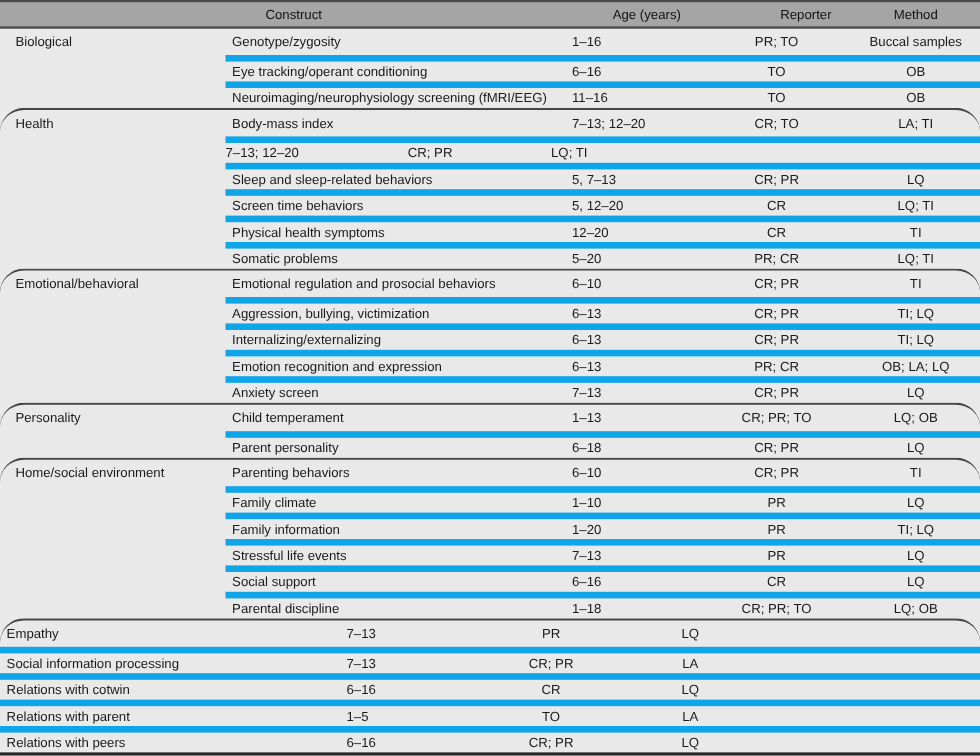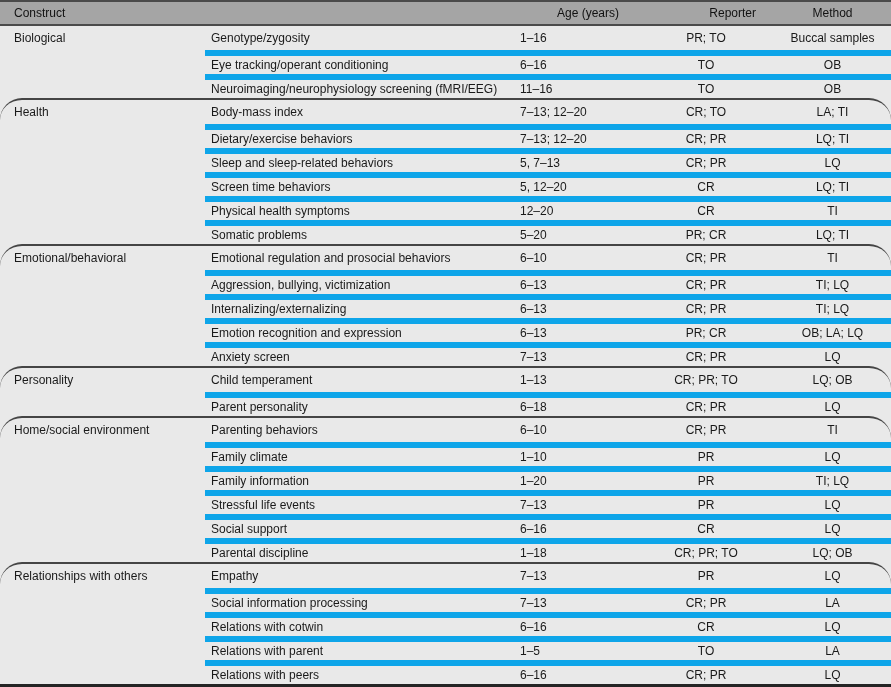--- a/index.html
+++ b/index.html
@@ -24,21 +24,21 @@
   .thead {
     display: flex;
     align-items: center;
     height: 26px;
     background: #a5a5a5;
     border-top: 2px solid #4a4a4a;
     border-bottom: 2px solid #4a4a4a;
     color: #121212;
   }
   .th { white-space: nowrap; overflow: hidden; }
-  .th-construct { width: 520px; padding-left: 14px; text-align: left; }
+  .th-construct { width: 520px; padding-left: 14px; text-align: center; }
   .th-age      { width: 136px; text-align: center; }
   .th-reporter { width: 100px; text-align: right; }
   .th-method   { width: 135px; padding-left: 18px; text-align: center; }
 
   
   .section { display: flex; }
   .section + .section { border-top: 2px solid #454545; border-radius: 22px; }
 
   .construct-cell {
     width: 205px;
@@ -106,21 +106,20 @@
     <div class="construct-cell">Health</div>
     <div class="rows">
   <div class="row">
     <div class="cell cell-topic">Body-mass index</div>
     <div class="cell cell-age">7–13; 12–20</div>
     <div class="cell cell-reporter">CR; TO</div>
     <div class="cell cell-method">LA; TI</div>
   </div>
 
   <div class="row">
-    <div class="cell cell-topic">Dietary/exercise behaviors</div>
     <div class="cell cell-age">7–13; 12–20</div>
     <div class="cell cell-reporter">CR; PR</div>
     <div class="cell cell-method">LQ; TI</div>
   </div>
 
   <div class="row">
     <div class="cell cell-topic">Sleep and sleep-related behaviors</div>
     <div class="cell cell-age">5, 7–13</div>
     <div class="cell cell-reporter">CR; PR</div>
     <div class="cell cell-method">LQ</div>
@@ -249,21 +248,20 @@
   <div class="row">
     <div class="cell cell-topic">Parental discipline</div>
     <div class="cell cell-age">1–18</div>
     <div class="cell cell-reporter">CR; PR; TO</div>
     <div class="cell cell-method">LQ; OB</div>
   </div>
 </div>
   </div>
 
   <div class="section">
-    <div class="construct-cell">Relationships with others</div>
     <div class="rows">
   <div class="row">
     <div class="cell cell-topic">Empathy</div>
     <div class="cell cell-age">7–13</div>
     <div class="cell cell-reporter">PR</div>
     <div class="cell cell-method">LQ</div>
   </div>
 
   <div class="row">
     <div class="cell cell-topic">Social information processing</div>

